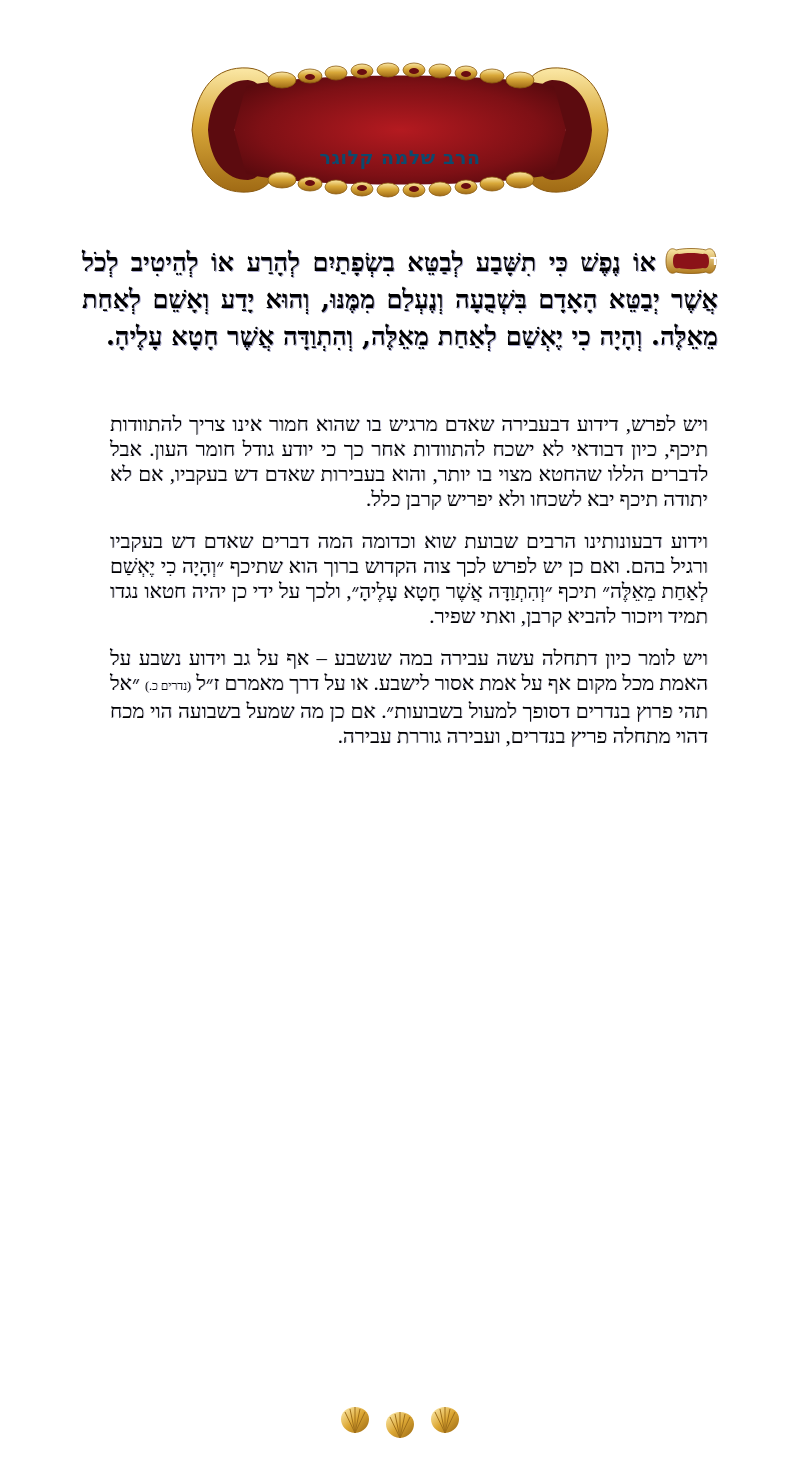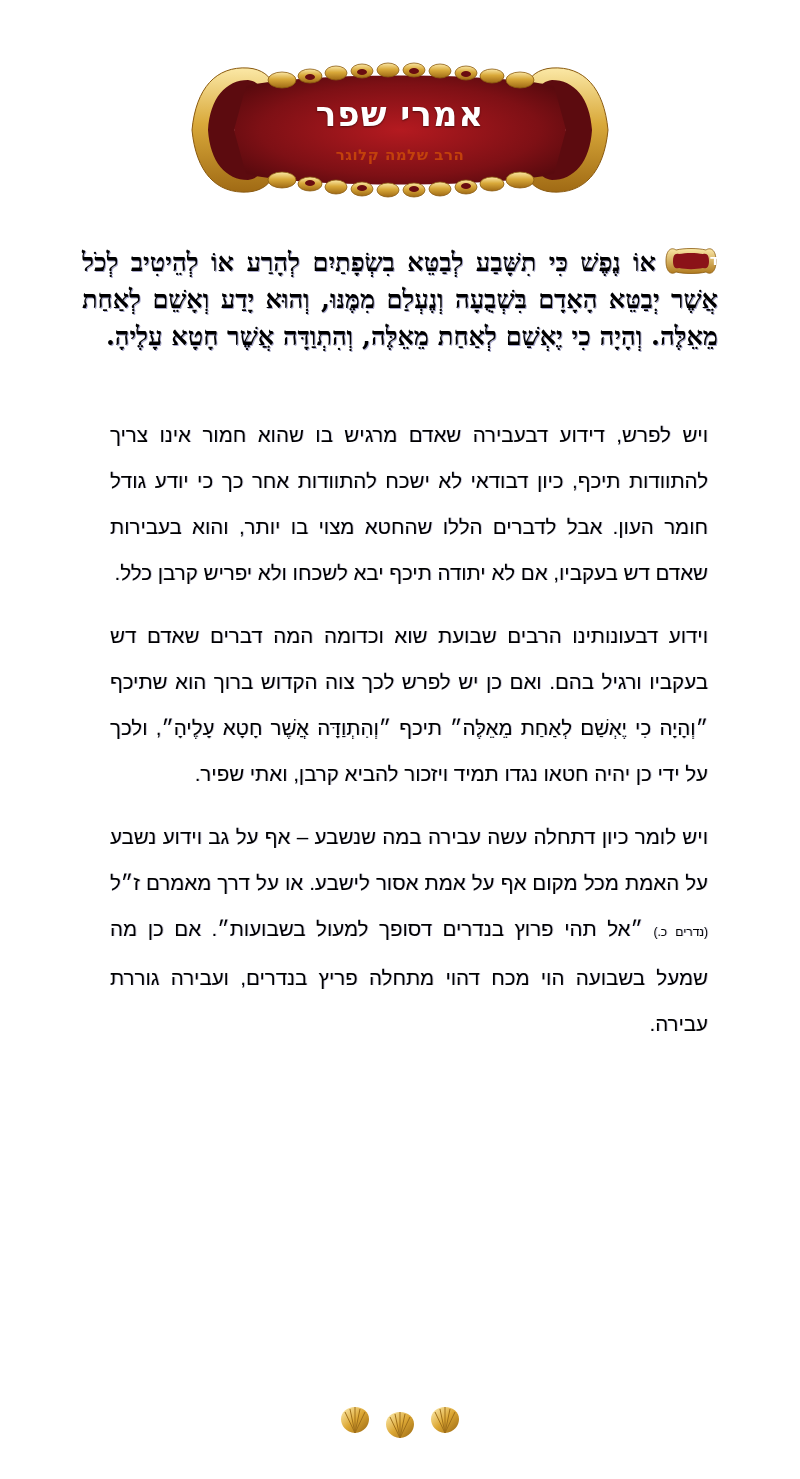--- a/index.html
+++ b/index.html
@@ -38,22 +38,22 @@
     text-shadow: 0 1px 2px rgba(0,0,0,0.5);
   }
   .banner-subtitle {
     position: absolute;
     left: 0; right: 0;
     top: 88px;
     text-align: center;
     direction: rtl;
     font-family: "DejaVu Sans", sans-serif;
     font-weight: bold;
-    font-size: 15px;
-    color: #c2410c;
+    font-size: 19px;
+    color: #0c4a6e;
     letter-spacing: 0.5px;
   }
   
   .verse {
     position: absolute;
     left: 82px;
     top: 244px;
     width: 636px;
     direction: rtl;
     text-align: justify;
@@ -89,23 +89,23 @@
     position: absolute;
     left: 110px;
     top: 412px;
     width: 598px;
     direction: rtl;
   }
   .para {
     margin: 0 0 17px 0;
     text-align: justify;
     text-align-last: right;
-    font-family: Liberation Sans, sans-serif;
+    font-family: Liberation Serif, serif;
     font-size: 20.5px;
-    line-height: 46px;
+    line-height: 25px;
     text-shadow: 1px 0 0 rgba(60,60,140,0.25);
   }
   .para .small {
     font-size: 12px;
   }
   
   .shells {
     position: absolute;
     left: 340px;
     top: 1406px;
@@ -170,21 +170,20 @@
       <ellipse cx="124" cy="19" rx="5" ry="3"></ellipse>
       <ellipse cx="176" cy="14" rx="5" ry="3"></ellipse>
       <ellipse cx="228" cy="13" rx="5" ry="3"></ellipse>
       <ellipse cx="280" cy="16" rx="5" ry="3"></ellipse>
       <ellipse cx="124" cy="125" rx="5" ry="3"></ellipse>
       <ellipse cx="176" cy="130" rx="5" ry="3"></ellipse>
       <ellipse cx="228" cy="131" rx="5" ry="3"></ellipse>
       <ellipse cx="280" cy="128" rx="5" ry="3"></ellipse>
     </g>
   </svg>
-  <div class="banner-title">אמרי שפר</div>
   <div class="banner-subtitle">הרב שלמה קלוגר</div>
 </div>
 
 <div class="verse">
   <span class="chapter-badge">
     <svg width="54" height="32" viewBox="0 0 54 32">
       <defs>
         <linearGradient id="bg2" x1="0" y1="0" x2="0" y2="1">
           <stop offset="0%" stop-color="#fbe8a6"></stop>
           <stop offset="100%" stop-color="#b07a1e"></stop>

